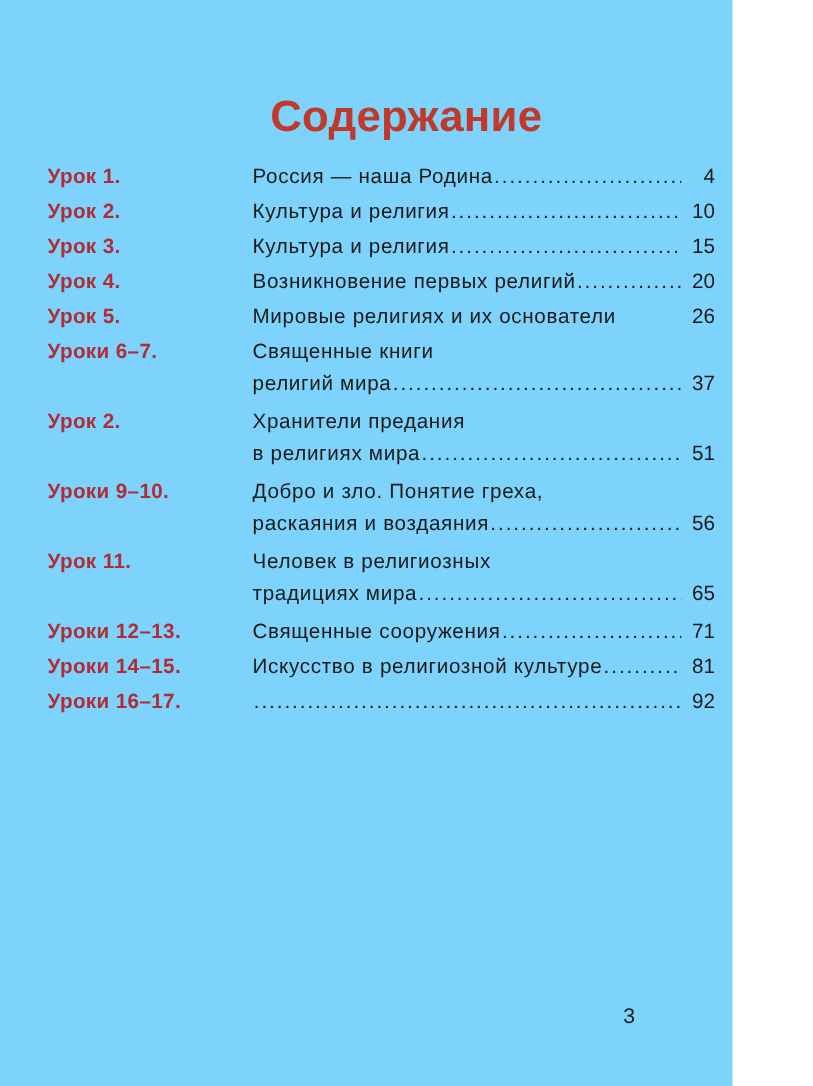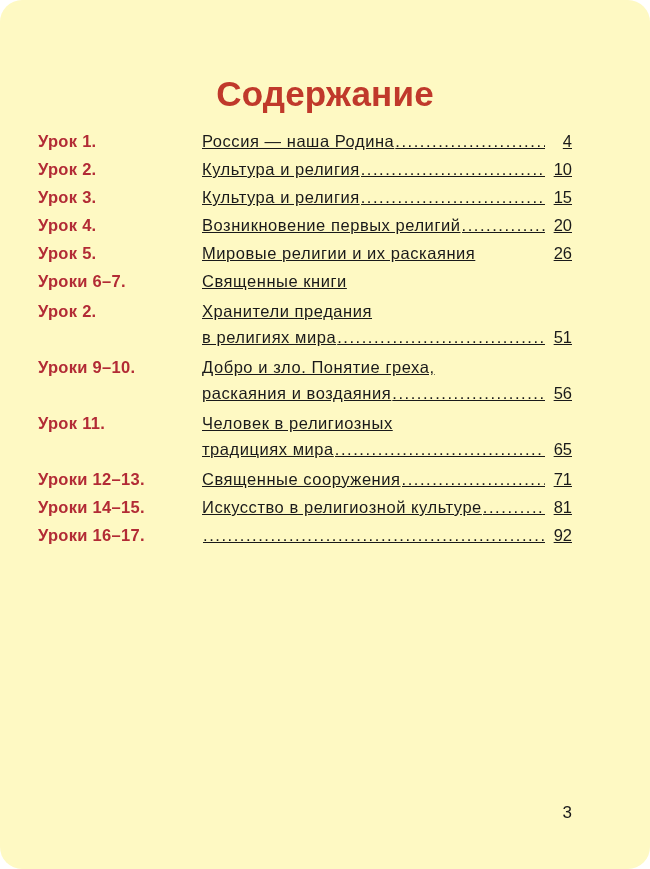--- a/index.html
+++ b/index.html
@@ -2,26 +2,25 @@
 <html><head>
 <meta charset="utf-8">
 <style>
   html, body {
     margin: 0;
     padding: 0;
     background: #ffffff;
   }
   .page {
     position: relative;
-    width: 650px;
+    width: 586px;
     height: 869px;
-    background: #fef9c3;
+    background: #7dd3fc;
     overflow: hidden;
     font-family: "Liberation Sans", sans-serif;
-    border-radius: 22px;
     -webkit-font-smoothing: antialiased;
   }
 
   
   .toc-title {
     position: absolute;
     left: 0;
     top: 74px;
     width: 650px;
     text-align: center;
@@ -67,21 +66,20 @@
     min-width: 0;
     color: #1a1a1a;
     font-size: 16.5px;
     line-height: 26px;
   }
 
   .entry-line {
     display: flex;
     align-items: flex-start;
     width: 100%;
-    text-decoration: underline;
   }
 
   .entry-text {
     white-space: nowrap;
     letter-spacing: 0.55px;
   }
 
   .leader {
     flex: 1 1 auto;
     min-width: 0;
@@ -163,34 +161,39 @@
             <span class="entry-text">Возникновение первых религий</span>
             <span class="leader"></span>
             <span class="page-num">20</span>
           </div>
         </div>
       </div>
       <div class="toc-row">
         <div class="lesson-label">Урок 5.</div>
         <div class="entry">
           <div class="entry-line">
-            <span class="entry-text">Мировые религии и их раскаяния</span>
+            <span class="entry-text">Мировые религиях и их основатели</span>
             <span class="leader none"></span>
             <span class="page-num">26</span>
           </div>
         </div>
       </div>
       <div class="toc-row multi">
         <div class="lesson-label">Уроки 6–7.</div>
         <div class="entry">
           <div class="entry-line">
             <span class="entry-text">Священные книги</span>
             <span class="leader none"></span>
             <span class="page-num empty"></span>
           </div>
+          <div class="entry-line">
+            <span class="entry-text">религий мира</span>
+            <span class="leader"></span>
+            <span class="page-num">37</span>
+          </div>
         </div>
       </div>
       <div class="toc-row multi">
         <div class="lesson-label">Урок 2.</div>
         <div class="entry">
           <div class="entry-line">
             <span class="entry-text">Хранители предания</span>
             <span class="leader none"></span>
             <span class="page-num empty"></span>
           </div>

